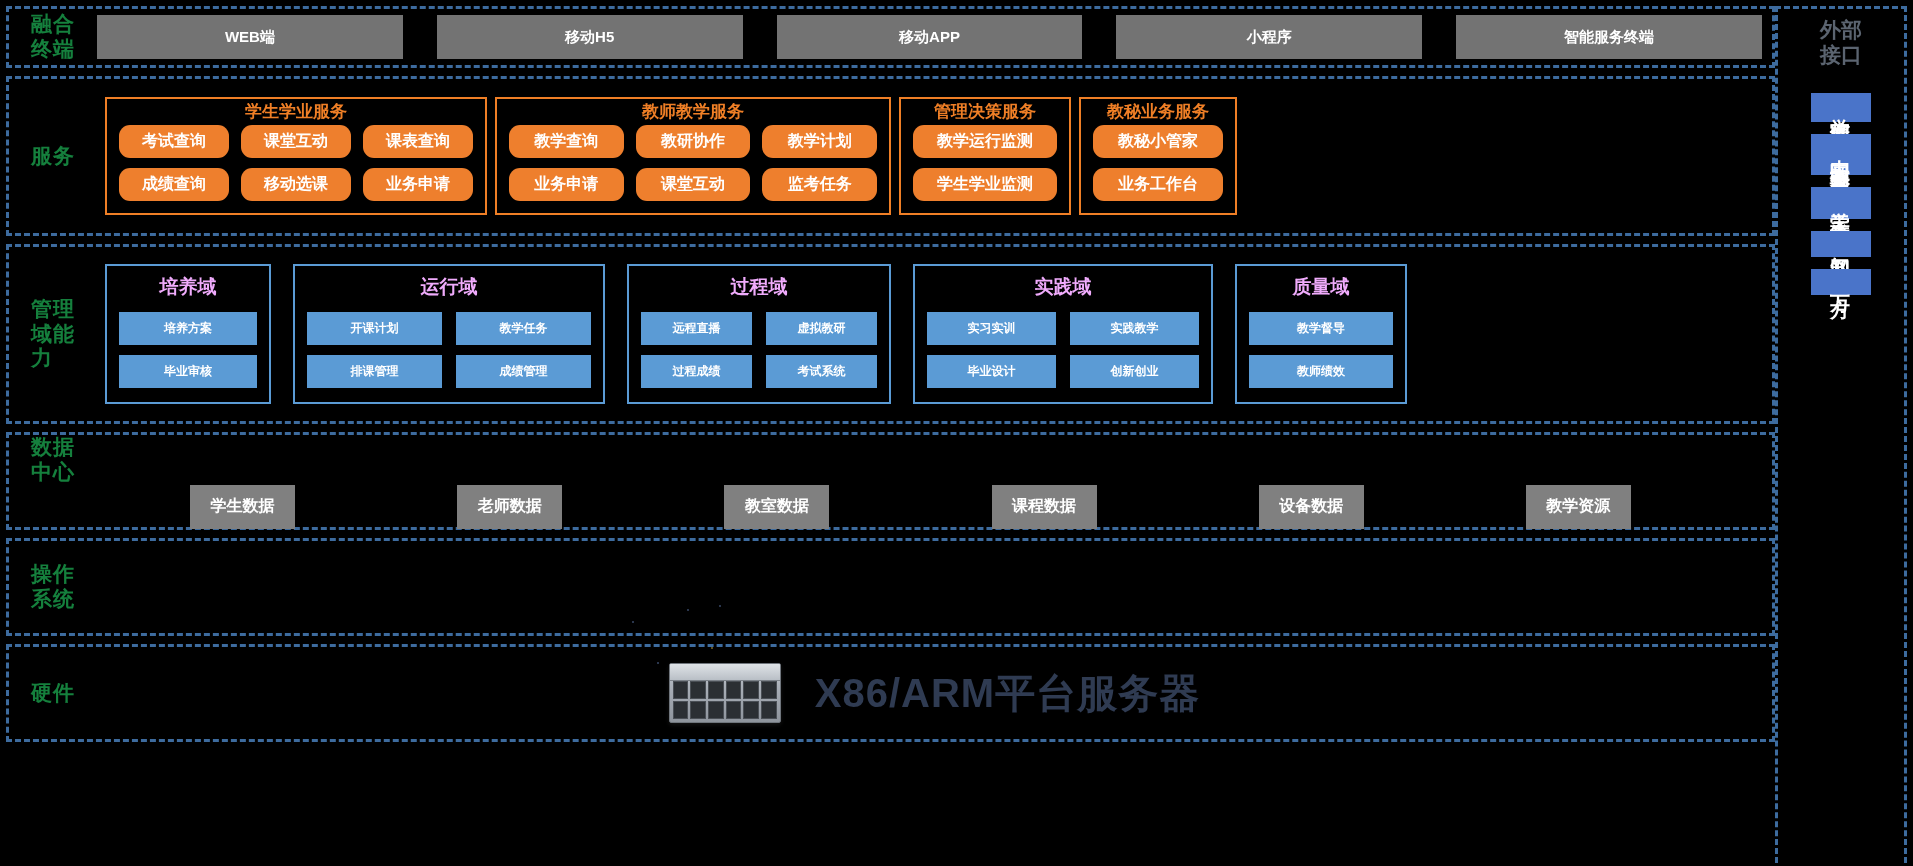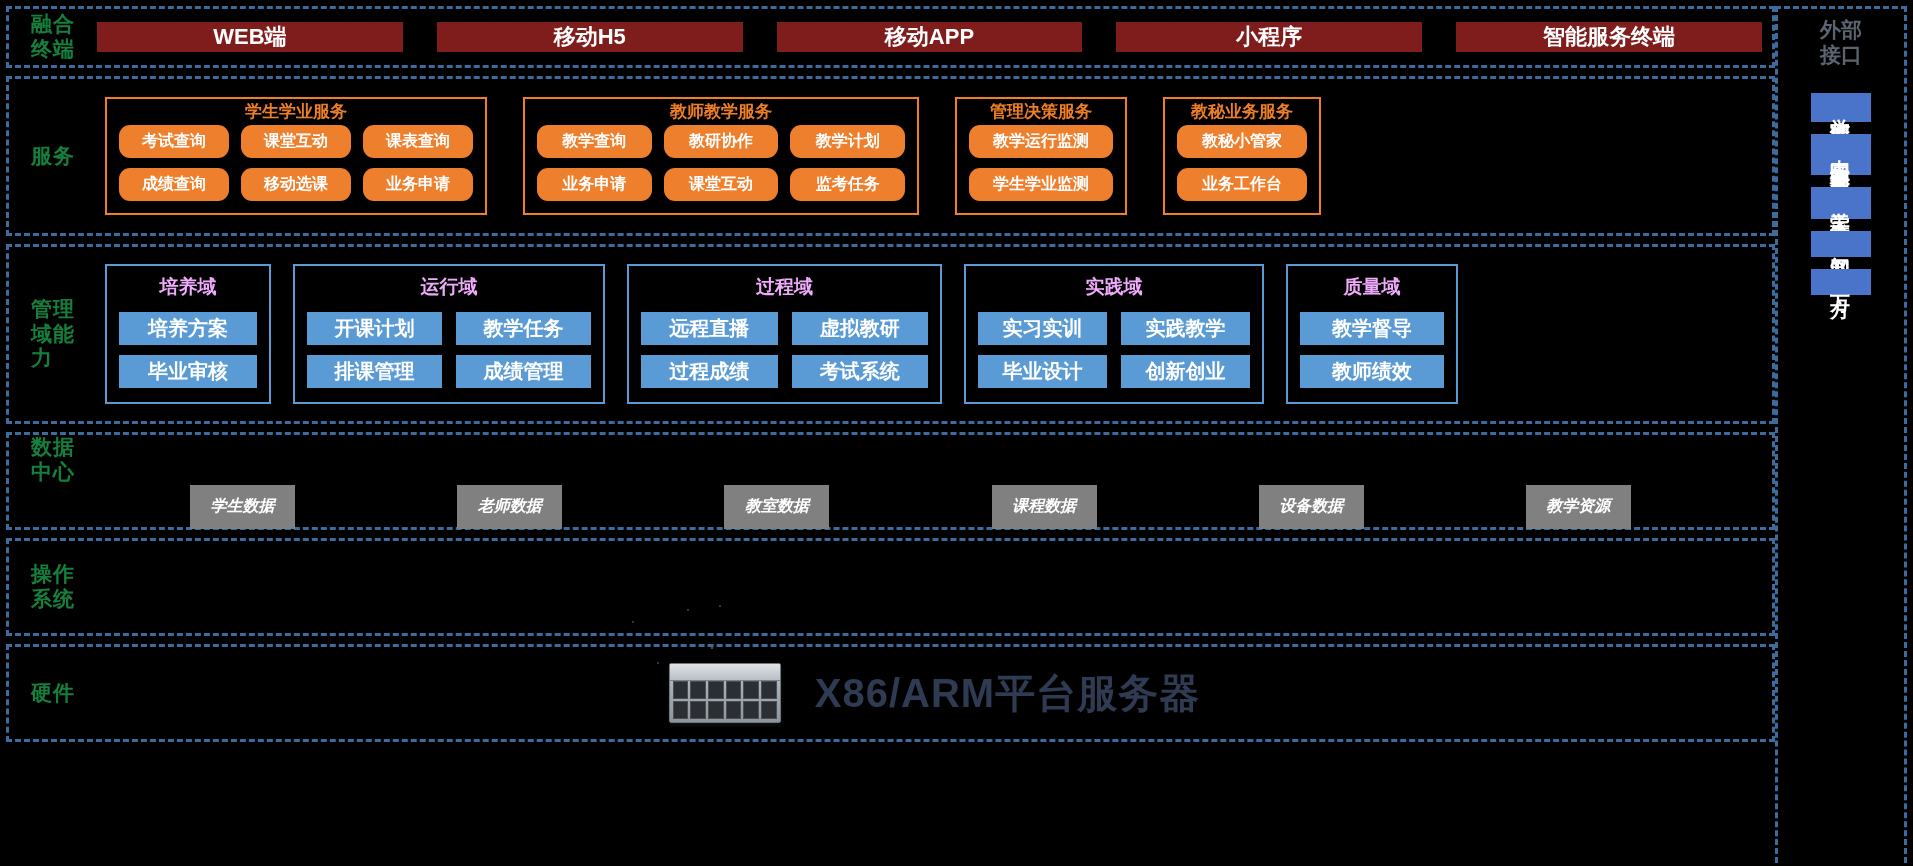--- a/index.html
+++ b/index.html
@@ -26,28 +26,28 @@
     color:#15803d;font-weight:bold;font-size:21px;line-height:1.18;
     text-align:left;letter-spacing:1px;
   }
   .band-label.narrow{font-size:21px;}
   .band-body{flex:1;display:flex;align-items:center;}
 
   
   .band-terminals{height:62px;}
   .terminals{display:flex;gap:34px;width:100%;padding-right:10px;box-sizing:border-box;}
   .term-box{
-    flex:1;background:#7f1d1d;color:#fff;
+    flex:1;background:#737373;color:#fff;
     display:flex;align-items:center;justify-content:center;
-    font-size:22px;font-weight:bold;height:30px;
+    font-size:15px;font-weight:bold;height:44px;
   }
 
   
   .band-services{height:160px;}
-  .services{display:flex;width:100%;gap:36px;padding:0 12px 0 8px;box-sizing:border-box;align-items:center;}
+  .services{display:flex;width:100%;gap:8px;padding:0 12px 0 8px;box-sizing:border-box;align-items:center;}
   .svc-group{
     border:2px solid #ef7f26;
     padding:26px 12px 12px 12px;
     position:relative;
     box-sizing:border-box;
     display:flex;flex-direction:column;gap:10px;
   }
   .svc-group.g-student{width:382px;}
   .svc-group.g-teacher{width:396px;}
   .svc-group.g-manage{width:172px;}
@@ -69,34 +69,34 @@
   .band-domain{height:180px;}
   .domains{display:flex;width:100%;gap:22px;padding:0 12px 0 8px;box-sizing:border-box;align-items:stretch;}
   .dom-group{
     border:2px solid #5b9bd5;
     padding:6px 12px 14px 12px;
     box-sizing:border-box;
     display:flex;flex-direction:column;gap:10px;
   }
   .dom-group.d1{width:166px;}
   .dom-group.d2{width:312px;}
-  .dom-group.d3{width:315px;}
+  .dom-group.d3{width:264px;}
   .dom-group.d4{width:300px;}
   .dom-group.d5{width:172px;}
   .dom-title{text-align:center;color:#f0abfc;font-weight:bold;font-size:19px;padding:2px 0 2px;}
   .dom-row{display:flex;gap:14px;}
   .dom-btn{
-    background:#5b9bd5;color:#fff;font-weight:bold;font-size:20px;
+    background:#5b9bd5;color:#fff;font-weight:bold;font-size:12px;
     height:33px;display:flex;align-items:center;justify-content:center;
     flex:1;white-space:nowrap;
   }
 
   
   .band-data{height:98px;flex-direction:column;}
-  .data-items{display:flex;width:100%;justify-content:space-around;align-items:flex-end;padding:0 60px 0 100px;box-sizing:border-box;font-style:italic;}
+  .data-items{display:flex;width:100%;justify-content:space-around;align-items:flex-end;padding:0 60px 0 100px;box-sizing:border-box;}
   .data-box{
     background:#808080;color:#fff;font-weight:bold;font-size:16px;
     width:105px;height:44px;display:flex;align-items:center;justify-content:center;
   }
 
   
   .band-os{height:98px;}
   .os-body{flex:1;position:relative;}
   .os-speck{position:absolute;width:2px;height:2px;background:#31405a;opacity:.85;}
 

